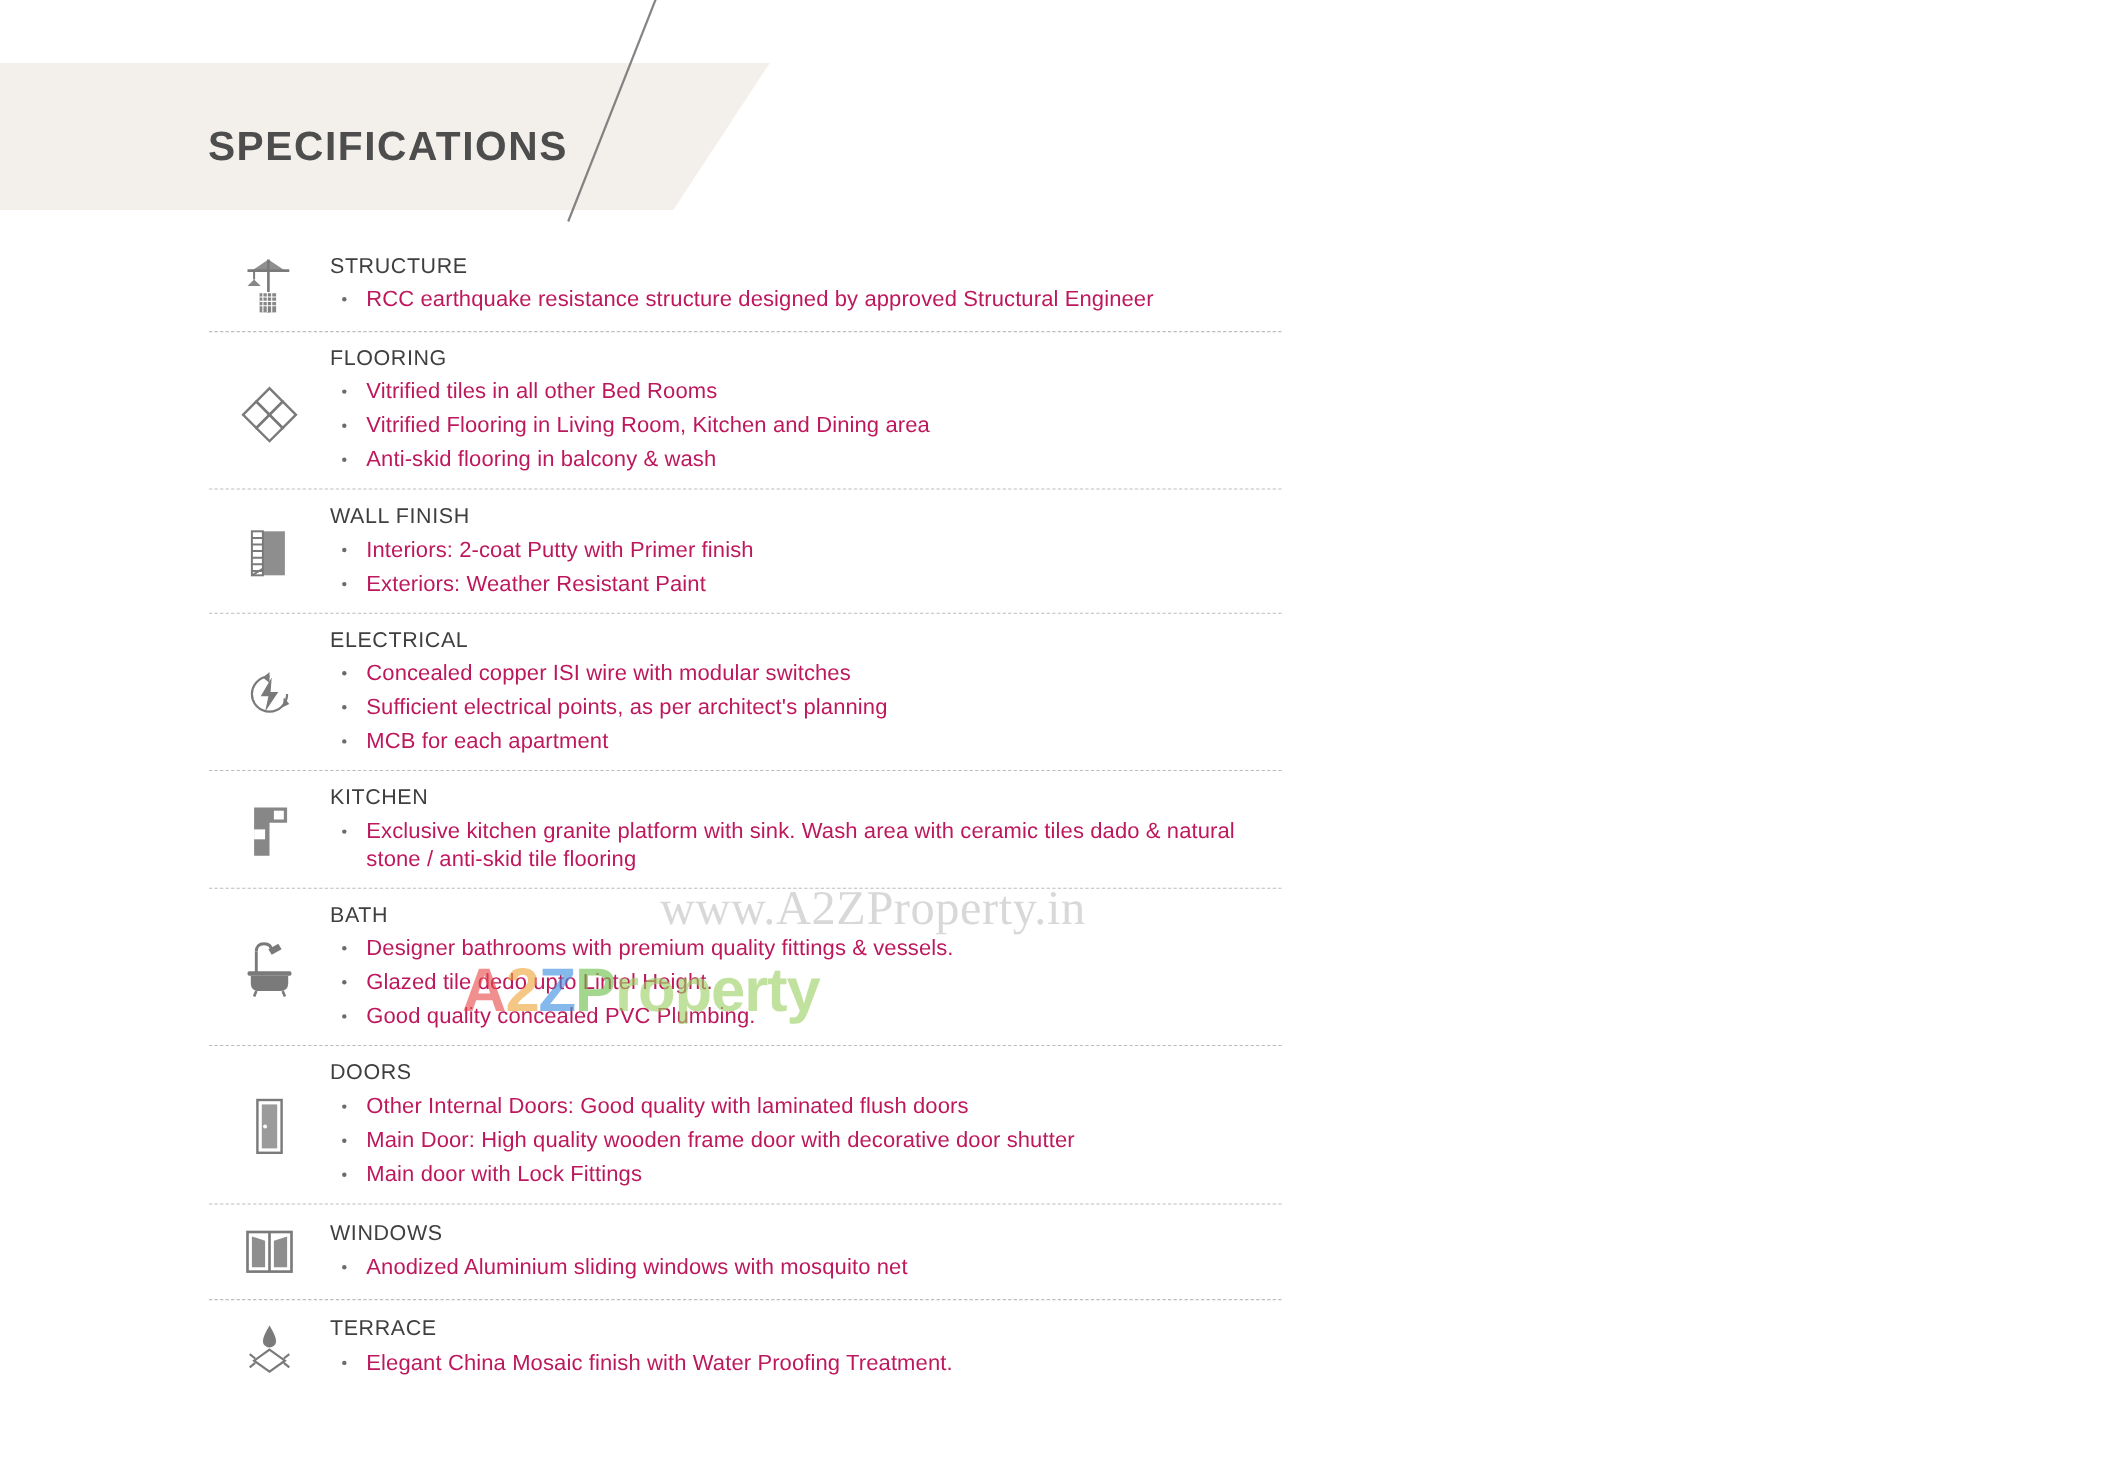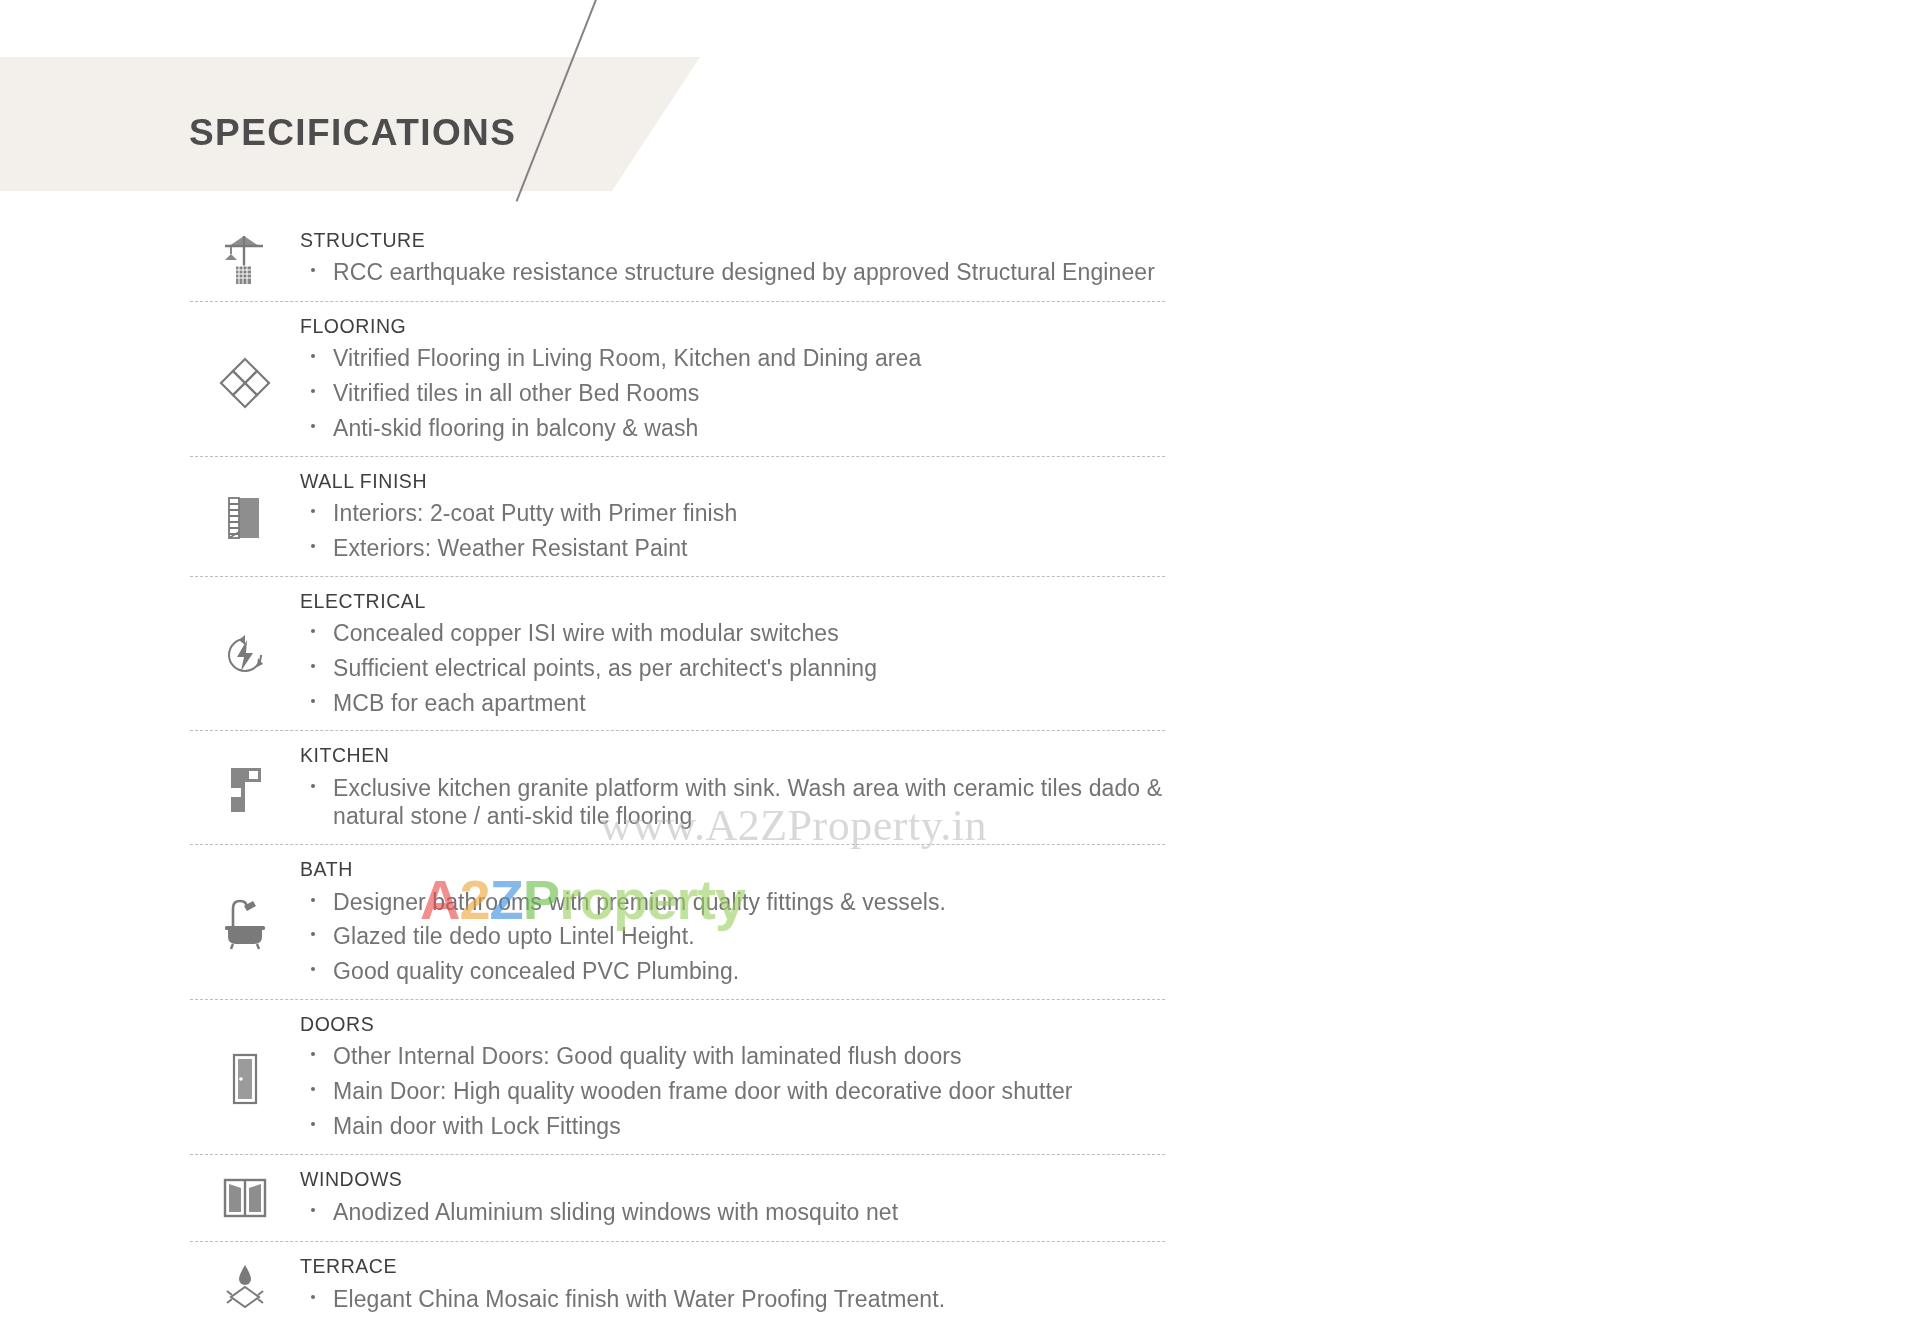--- a/index.html
+++ b/index.html
@@ -41,21 +41,21 @@
   }
   .icon-cell svg{display:block;}
   .text-cell{flex:1;padding-top:0;}
   .sec-title{
     font-size:19.5px;color:#3f3f3f;letter-spacing:.55px;
     margin:0 0 7px 0;line-height:1.15;font-weight:400;
   }
   ul.bullets{list-style:none;margin:0;padding:0;}
   ul.bullets li{
     position:relative;padding-left:33px;
-    font-size:23px;color:#737373;line-height:1.25;margin-bottom:6px;
+    font-size:20px;color:#be185d;line-height:1.25;margin-bottom:6px;
     letter-spacing:.1px;max-width:840px;
   }
   ul.bullets li:last-child{margin-bottom:0;}
   ul.bullets li::before{
     content:"";position:absolute;left:11px;top:10px;
     width:4px;height:4px;border-radius:50%;background:#6b6b6b;
   }
   .divider{
     margin:13px 190px 13px 190px;
     border-top:1px dashed #bdbdbd;height:0;width:975px;
@@ -117,22 +117,22 @@
               <rect x="28" y="6" width="17" height="17" transform="rotate(45 28 6)"></rect>
               <rect x="16" y="18" width="17" height="17" transform="rotate(45 16 18)"></rect>
               <rect x="40" y="18" width="17" height="17" transform="rotate(45 40 18)"></rect>
               <rect x="28" y="30" width="17" height="17" transform="rotate(45 28 30)"></rect>
             </g>
           </svg>
         </div>
         <div class="text-cell">
           <div class="sec-title">FLOORING</div>
           <ul class="bullets">
+            <li>Vitrified tiles in all other Bed Rooms</li>
             <li>Vitrified Flooring in Living Room, Kitchen and Dining area</li>
-            <li>Vitrified tiles in all other Bed Rooms</li>
             <li>Anti-skid flooring in balcony &amp; wash</li>
           </ul>
         </div>
       </div>
       <div class="divider"></div>
       <div class="row">
         <div class="icon-cell">
           <svg width="56" height="56" viewBox="0 0 56 56" fill="none">
             <rect x="22" y="8" width="20" height="40" fill="#7a7a7a" opacity=".85"></rect>
             <g stroke="#7a7a7a" stroke-width="1.8" fill="none">

